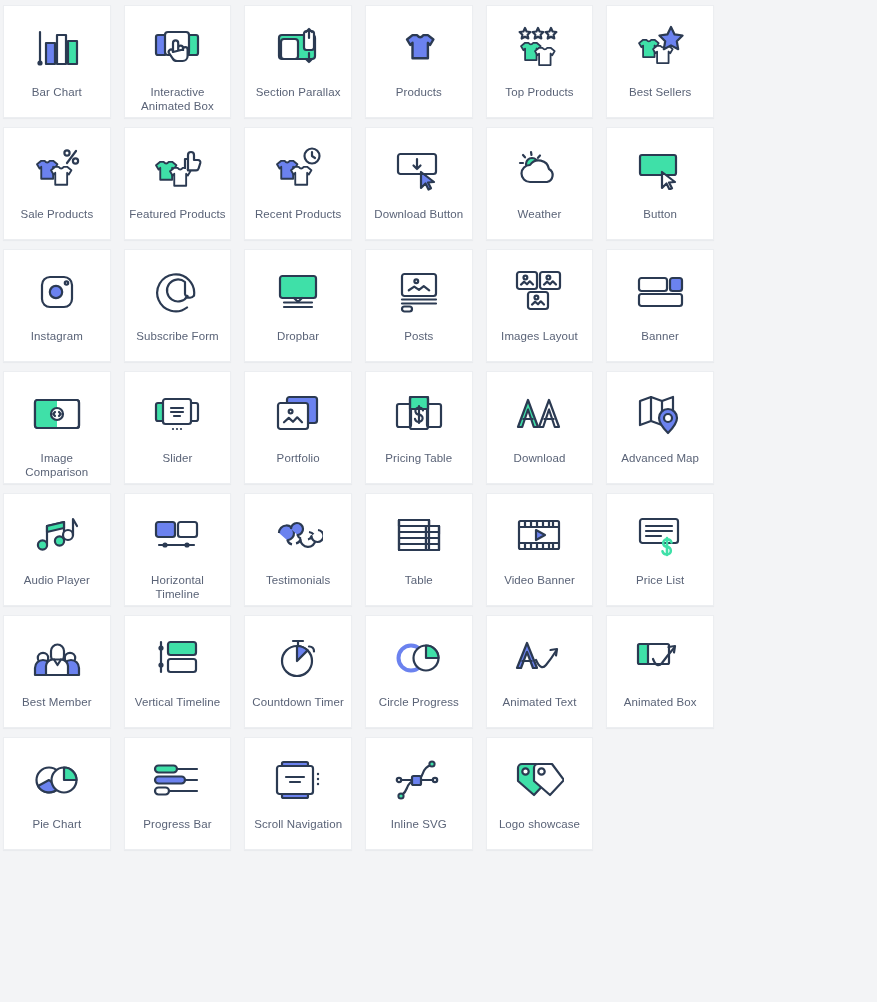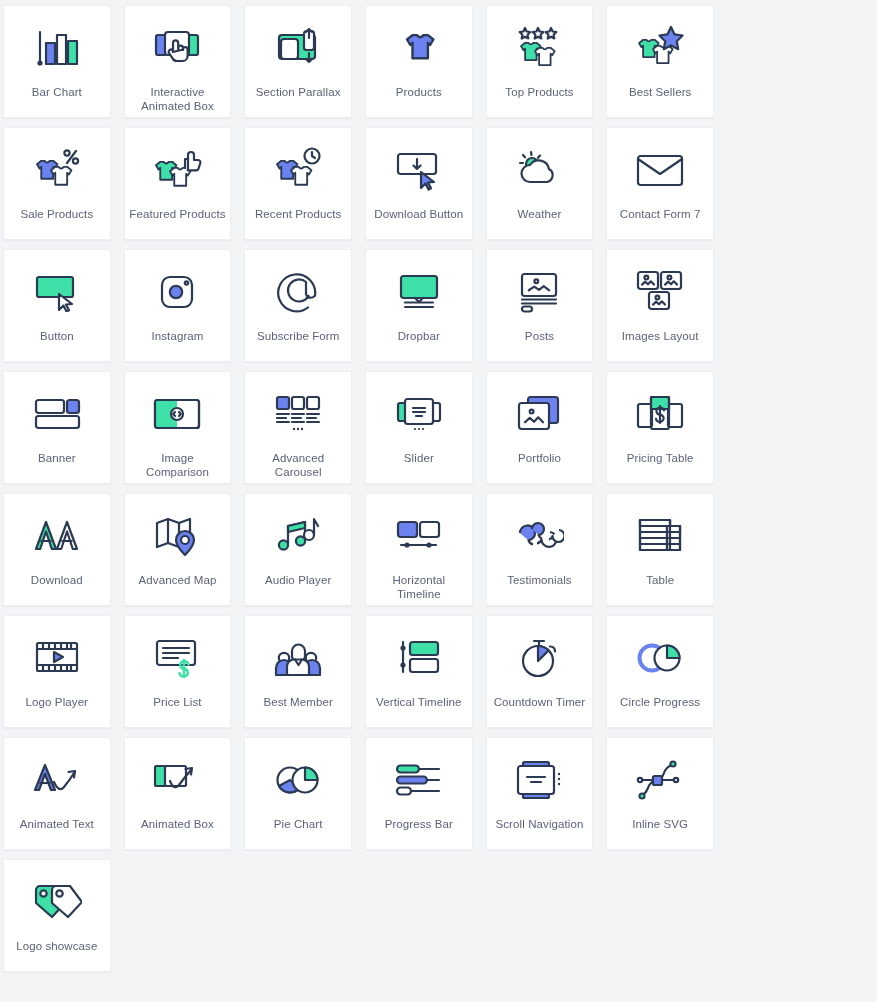--- a/index.html
+++ b/index.html
@@ -172,29 +172,20 @@
             <path d="M26 6.5 L24 8.8"></path>
           </g>
           <circle cx="18" cy="15" r="6" fill="#3fe0a8" stroke="#2b3a52" stroke-width="2.2"></circle>
           <path d="M16 33 a8.5 8.5 0 0 1 0-17 a10.5 10.5 0 0 1 19 4 a7 7 0 0 1-2 13 Z" fill="#fff" stroke="#2b3a52" stroke-width="2.2" stroke-linejoin="round"></path>
         </svg>
       </div>
       <div class="widget-label">Weather</div>
     </div>
     <div class="widget-card">
       <div class="widget-icon">
-        <svg width="52" height="38" viewBox="0 0 52 38">
-          <rect x="4" y="5" width="44" height="29" rx="2.5" fill="#fff" stroke="#2b3a52" stroke-width="2.2" stroke-linejoin="round"></rect>
-          <path d="M4 8 L26 23 L48 8" fill="none" stroke="#2b3a52" stroke-width="2.2" stroke-linecap="round" stroke-linejoin="round"></path>
-        </svg>
-      </div>
-      <div class="widget-label">Contact Form 7</div>
-    </div>
-    <div class="widget-card">
-      <div class="widget-icon">
         <svg width="52" height="40" viewBox="0 0 52 40">
           <rect x="6" y="5" width="36" height="20" rx="2" fill="#3fe0a8" stroke="#2b3a52" stroke-width="2.2" stroke-linejoin="round"></rect>
           <path d="M28 22 L28 38 L32.5 33.5 L35.5 39.5 L38 38.2 L35 32.5 L41 32 Z" fill="#fff" stroke="#2b3a52" stroke-width="2.2" stroke-linejoin="round"></path>
         </svg>
       </div>
       <div class="widget-label">Button</div>
     </div>
     <div class="widget-card">
       <div class="widget-icon">
         <svg width="44" height="44" viewBox="0 0 44 44">
@@ -277,40 +268,20 @@
       <div class="widget-icon">
         <svg width="52" height="38" viewBox="0 0 52 38">
           <rect x="4" y="5" width="44" height="28" rx="2.5" fill="#fff" stroke="#2b3a52" stroke-width="2.2" stroke-linejoin="round"></rect>
           <path d="M5 6 L26 6 L26 32 L5 32 Z" fill="#3fe0a8" stroke="none"></path>
           <rect x="4" y="5" width="44" height="28" rx="2.5" fill="none" stroke="#2b3a52" stroke-width="2.2" stroke-linecap="round" stroke-linejoin="round"></rect>
           <circle cx="26" cy="19" r="6" fill="#fff" stroke="#2b3a52" stroke-width="2.2" stroke-linejoin="round"></circle>
           <path d="M24 17 L22.2 19 L24 21 M28 17 L29.8 19 L28 21" fill="none" stroke="#2b3a52" stroke-width="2.2" stroke-linecap="round" stroke-linejoin="round"></path>
         </svg>
       </div>
       <div class="widget-label">Image Comparison</div>
-    </div>
-    <div class="widget-card">
-      <div class="widget-icon">
-        <svg width="50" height="42" viewBox="0 0 50 42">
-          <rect x="4" y="4" width="12" height="12" rx="2" fill="#6b82ef" stroke="#2b3a52" stroke-width="2.2" stroke-linejoin="round"></rect>
-          <rect x="19" y="4" width="12" height="12" rx="2" fill="#fff" stroke="#2b3a52" stroke-width="2.2" stroke-linejoin="round"></rect>
-          <rect x="34" y="4" width="12" height="12" rx="2" fill="#fff" stroke="#2b3a52" stroke-width="2.2" stroke-linejoin="round"></rect>
-          <g fill="none" stroke="#2b3a52" stroke-width="2.2" stroke-linecap="round" stroke-linejoin="round">
-            <path d="M4 21 L16 21 M4 25 L13 25 M4 29 L16 29"></path>
-            <path d="M19 21 L31 21 M19 25 L28 25 M19 29 L31 29"></path>
-            <path d="M34 21 L46 21 M34 25 L43 25 M34 29 L46 29"></path>
-          </g>
-          <g fill="#2b3a52">
-            <circle cx="21" cy="36" r="1.2"></circle>
-            <circle cx="25" cy="36" r="1.2"></circle>
-            <circle cx="29" cy="36" r="1.2"></circle>
-          </g>
-        </svg>
-      </div>
-      <div class="widget-label">Advanced Carousel</div>
     </div>
     <div class="widget-card">
       <div class="widget-icon">
         <svg width="52" height="40" viewBox="0 0 52 40">
           <rect x="5" y="9" width="9" height="18" rx="2" fill="#3fe0a8" stroke="#2b3a52" stroke-width="2.2" stroke-linejoin="round"></rect>
           <rect x="38" y="9" width="9" height="18" rx="2" fill="#fff" stroke="#2b3a52" stroke-width="2.2" stroke-linejoin="round"></rect>
           <rect x="12" y="5" width="28" height="25" rx="2.5" fill="#fff" stroke="#2b3a52" stroke-width="2.2" stroke-linejoin="round"></rect>
           <g fill="none" stroke="#2b3a52" stroke-width="2.2" stroke-linecap="round" stroke-linejoin="round">
             <path d="M20 14 L32 14 M20 18 L32 18 M23 22 L29 22"></path>
           </g>
@@ -425,21 +396,21 @@
     <div class="widget-card">
       <div class="widget-icon">
         <svg width="50" height="38" viewBox="0 0 50 38">
           <rect x="5" y="4" width="40" height="28" rx="1.5" fill="#fff" stroke="#2b3a52" stroke-width="2.2" stroke-linejoin="round"></rect>
           <g fill="none" stroke="#2b3a52" stroke-width="2.2" stroke-linecap="round" stroke-linejoin="round">
             <path d="M5 10 L45 10 M5 26 L45 26 M11 4 L11 10 M17 4 L17 10 M23 4 L23 10 M29 4 L29 10 M35 4 L35 10 M39 4 L39 10 M11 26 L11 32 M17 26 L17 32 M23 26 L23 32 M29 26 L29 32 M35 26 L35 32 M39 26 L39 32"></path>
           </g>
           <path d="M22 13 L31 18 L22 23 Z" fill="#6b82ef" stroke="#2b3a52" stroke-width="2.2" stroke-linejoin="round"></path>
         </svg>
       </div>
-      <div class="widget-label">Logo Player</div>
+      <div class="widget-label">Video Banner</div>
     </div>
     <div class="widget-card">
       <div class="widget-icon">
         <svg width="50" height="42" viewBox="0 0 50 42">
           <rect x="5" y="4" width="38" height="24" rx="2.5" fill="#fff" stroke="#2b3a52" stroke-width="2.2" stroke-linejoin="round"></rect>
           <g fill="none" stroke="#2b3a52" stroke-width="2.2" stroke-linecap="round" stroke-linejoin="round">
             <path d="M11 11 L37 11 M11 16 L37 16 M11 21 L26 21"></path>
           </g>
           <path d="M32 23 L32 40 M36.5 27.5 a4.5 4.5 0 0 0-4.5-3.2 a3.8 3.8 0 0 0 0 7.6 a3.8 3.8 0 0 1 0 7.6 a4.5 4.5 0 0 1-4.5-3.2" fill="none" stroke="#3fe0a8" stroke-width="2.6" stroke-linecap="round"></path>
         </svg>

